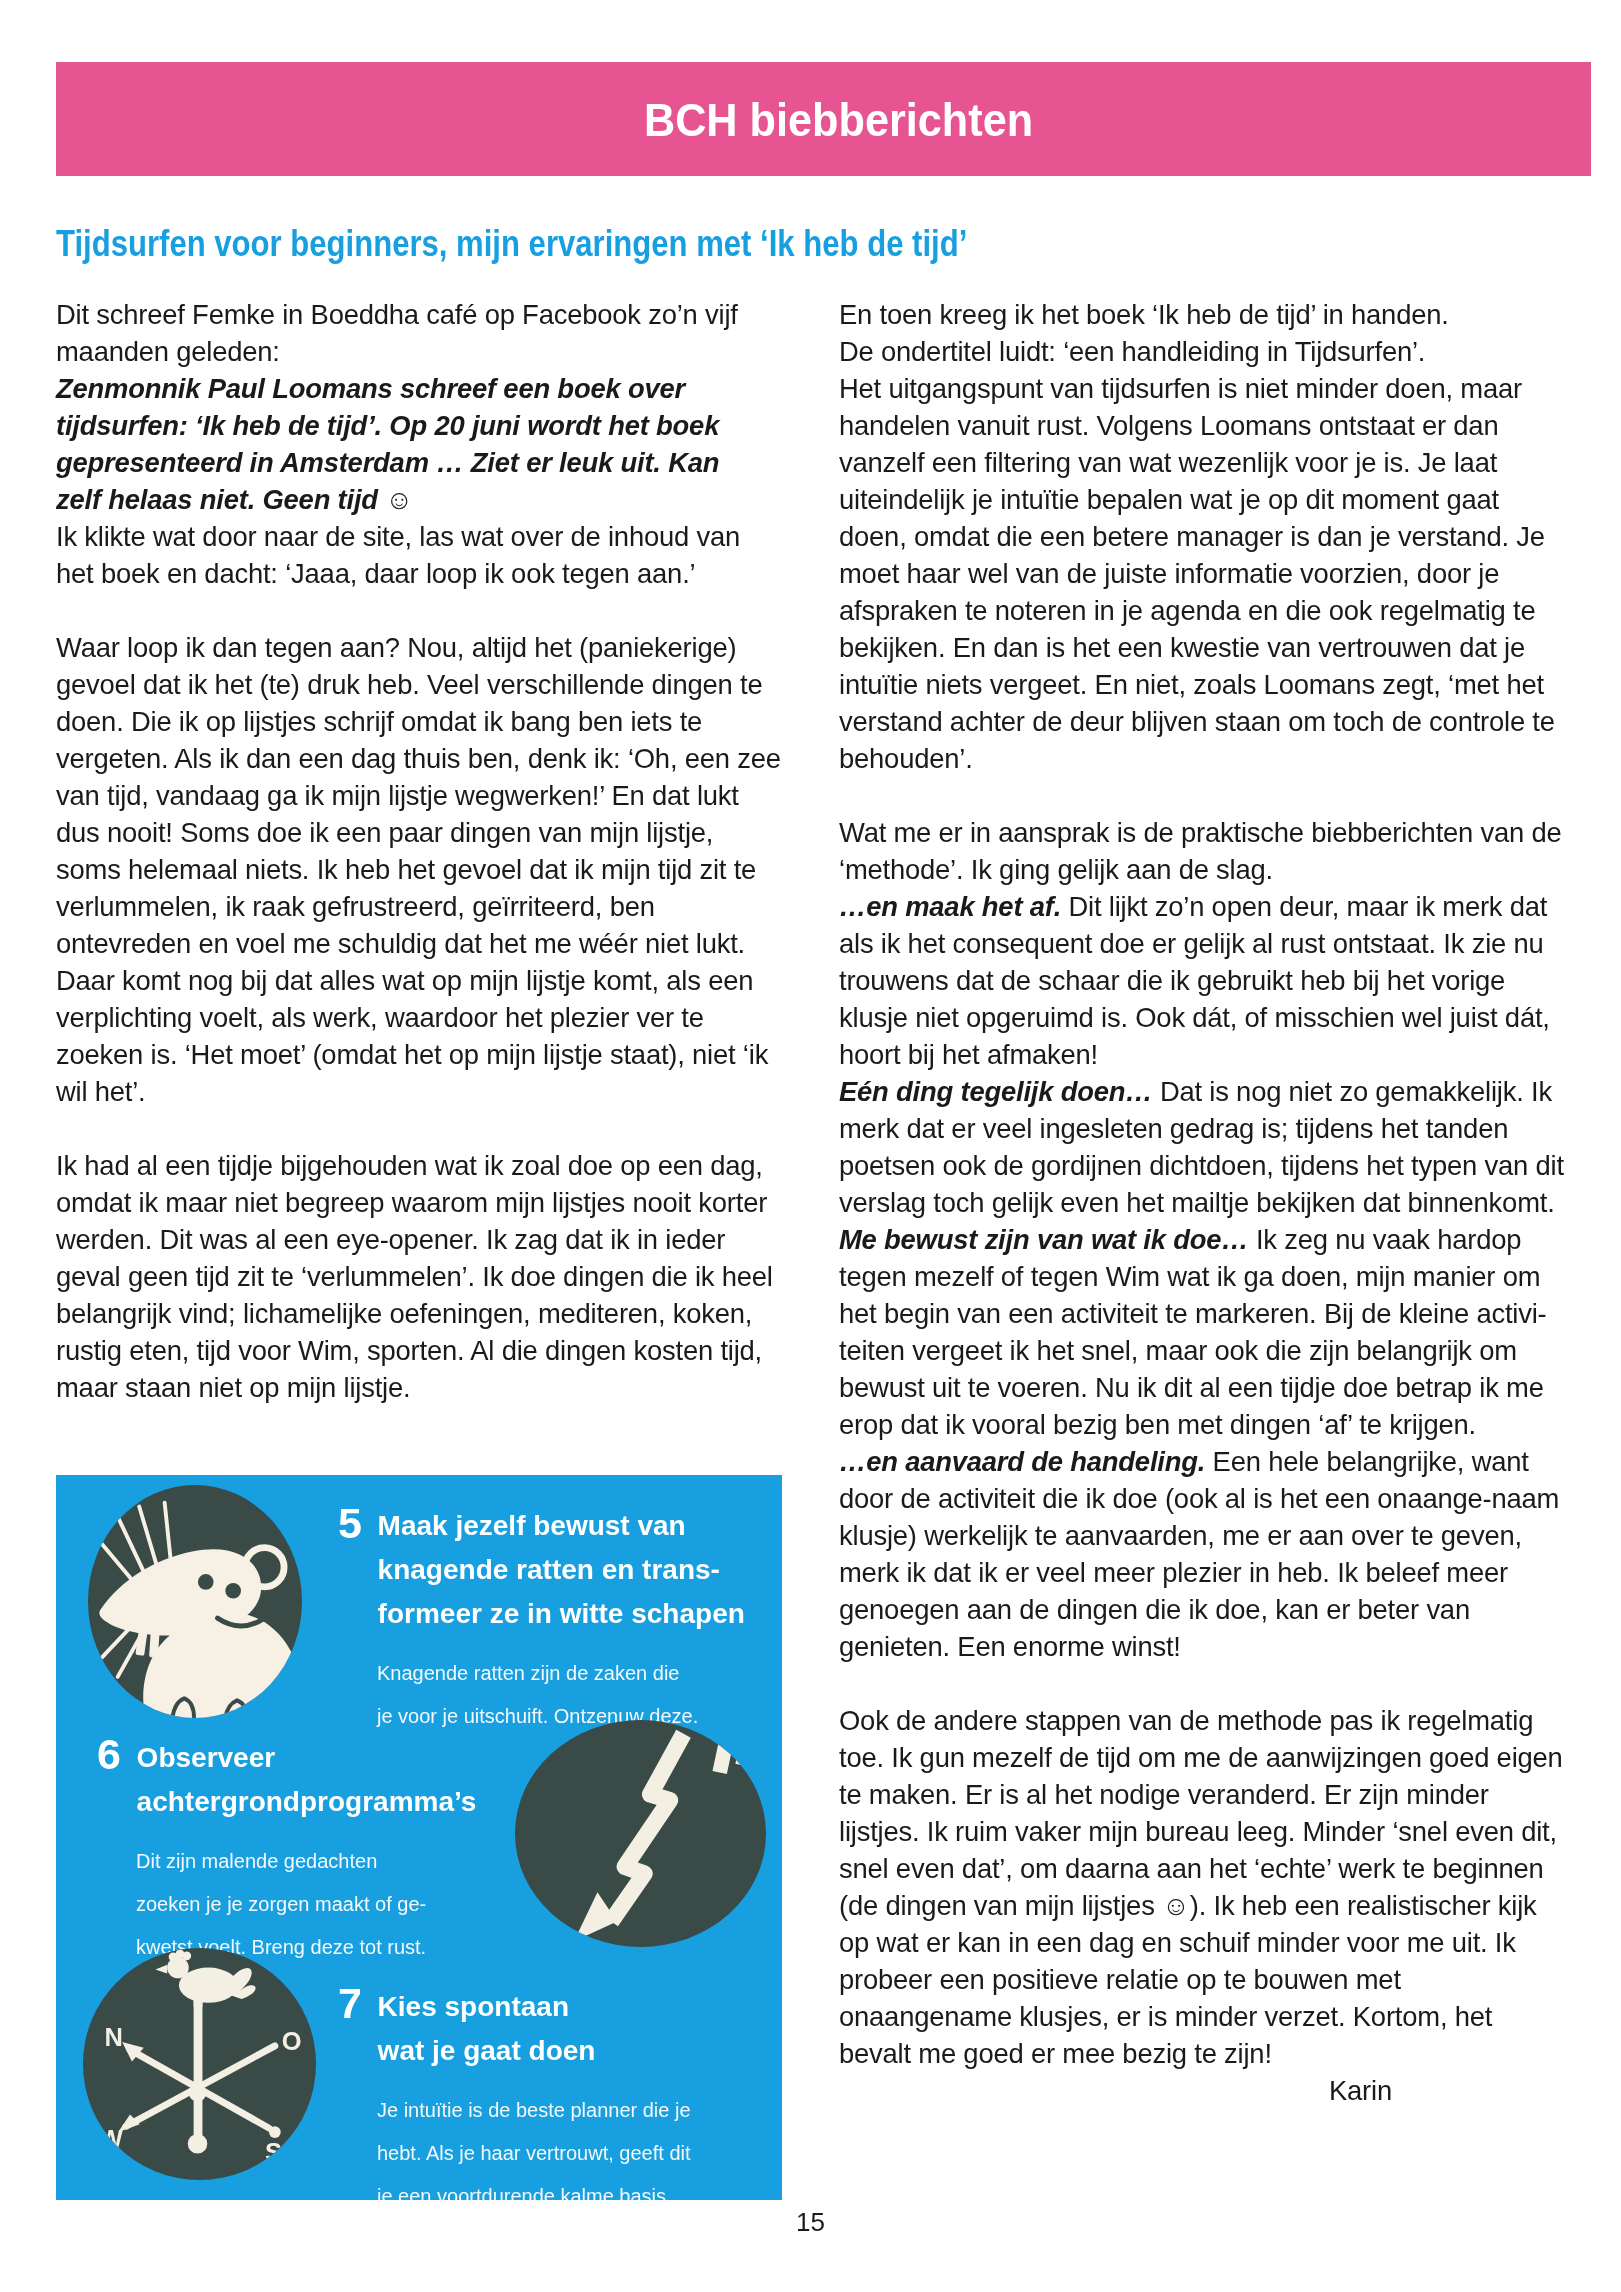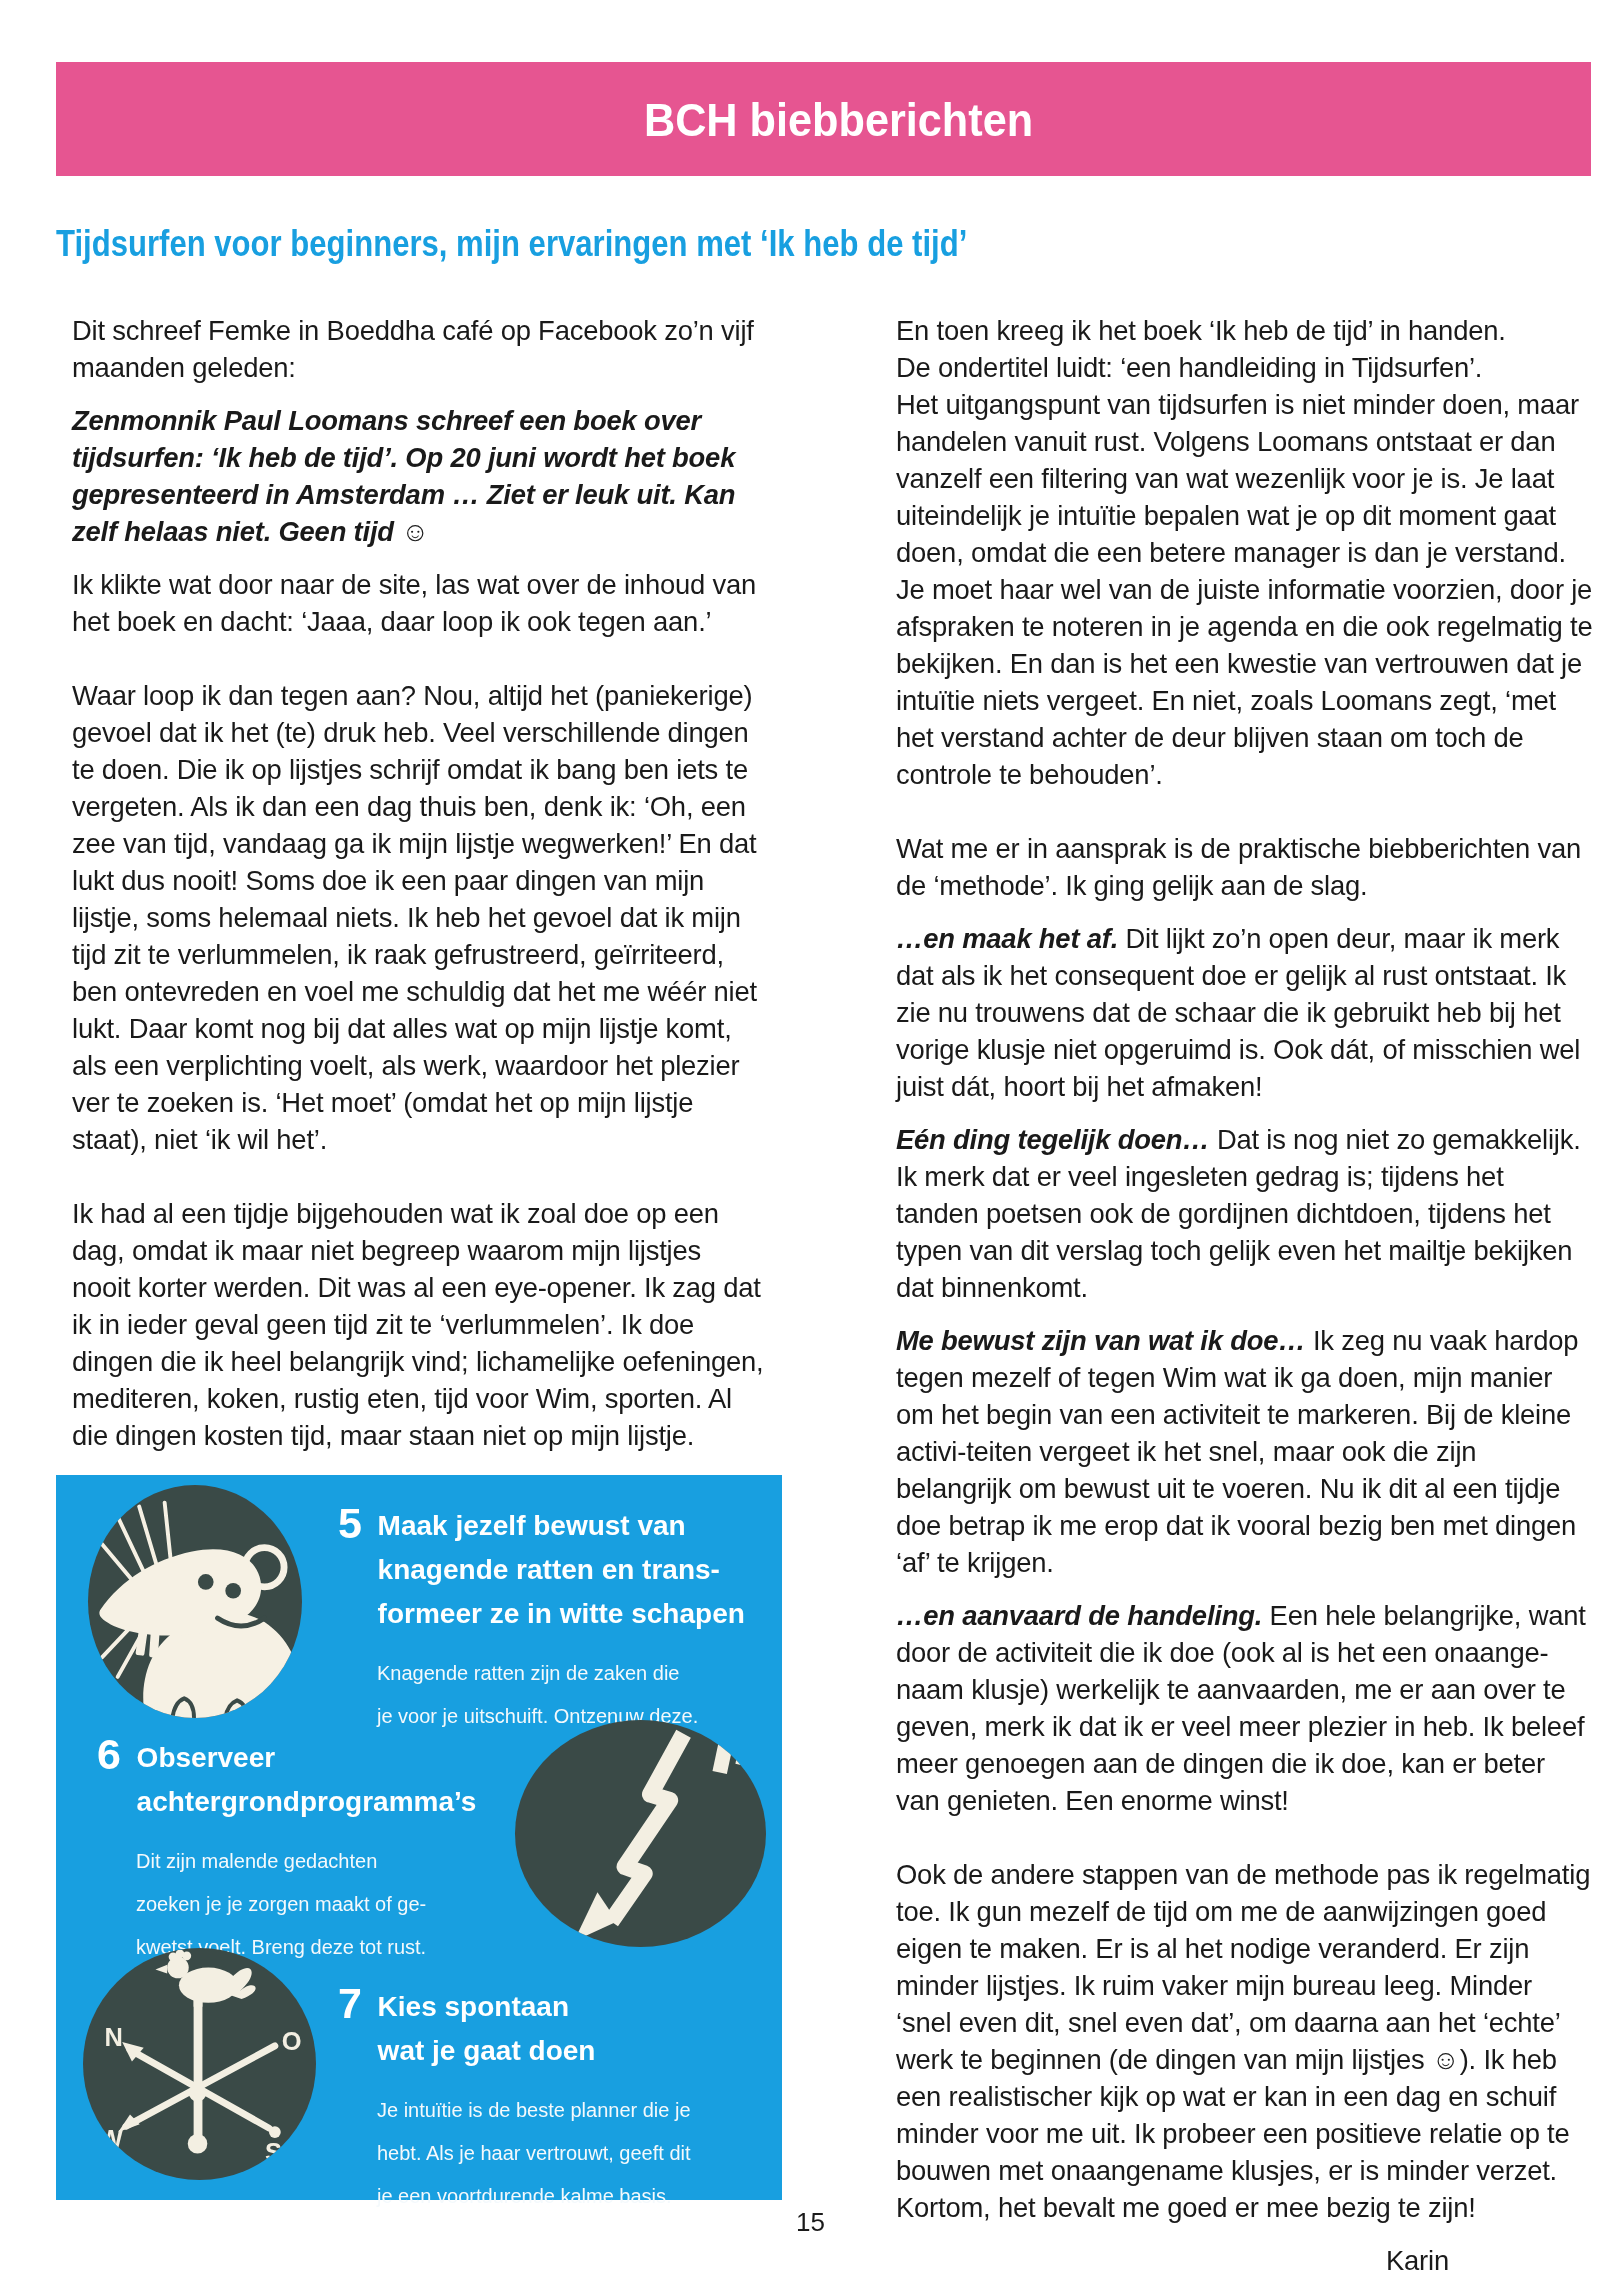--- a/index.html
+++ b/index.html
@@ -27,22 +27,22 @@
     font-size:37px;font-weight:bold;color:#189fe0;
     white-space:nowrap;
     transform:scaleX(.84);transform-origin:left center;
   }
   
   .col{
     position:absolute;top:296px;
     font-size:27.4px;line-height:37px;letter-spacing:-0.2px;color:#1a1a1a;
   }
   .col-left{left:56px;width:726px;}
-  .col-right{left:880px;width:729px;}
-  .col p{margin:16px;white-space:pre-line;}
+  .col-right{left:839px;width:729px;}
+  .col p{margin:0;white-space:pre-line;}
   .gap{margin-top:37px !important;}
   .quote{
     margin:0 0 0 44px;width:674px;
     font-weight:bold;font-style:italic;
   }
   .lead{font-weight:bold;font-style:italic;}
   .signature{padding-left:490px;}
   
   .tips-box{
     position:absolute;left:56px;top:1475px;width:726px;height:725px;

